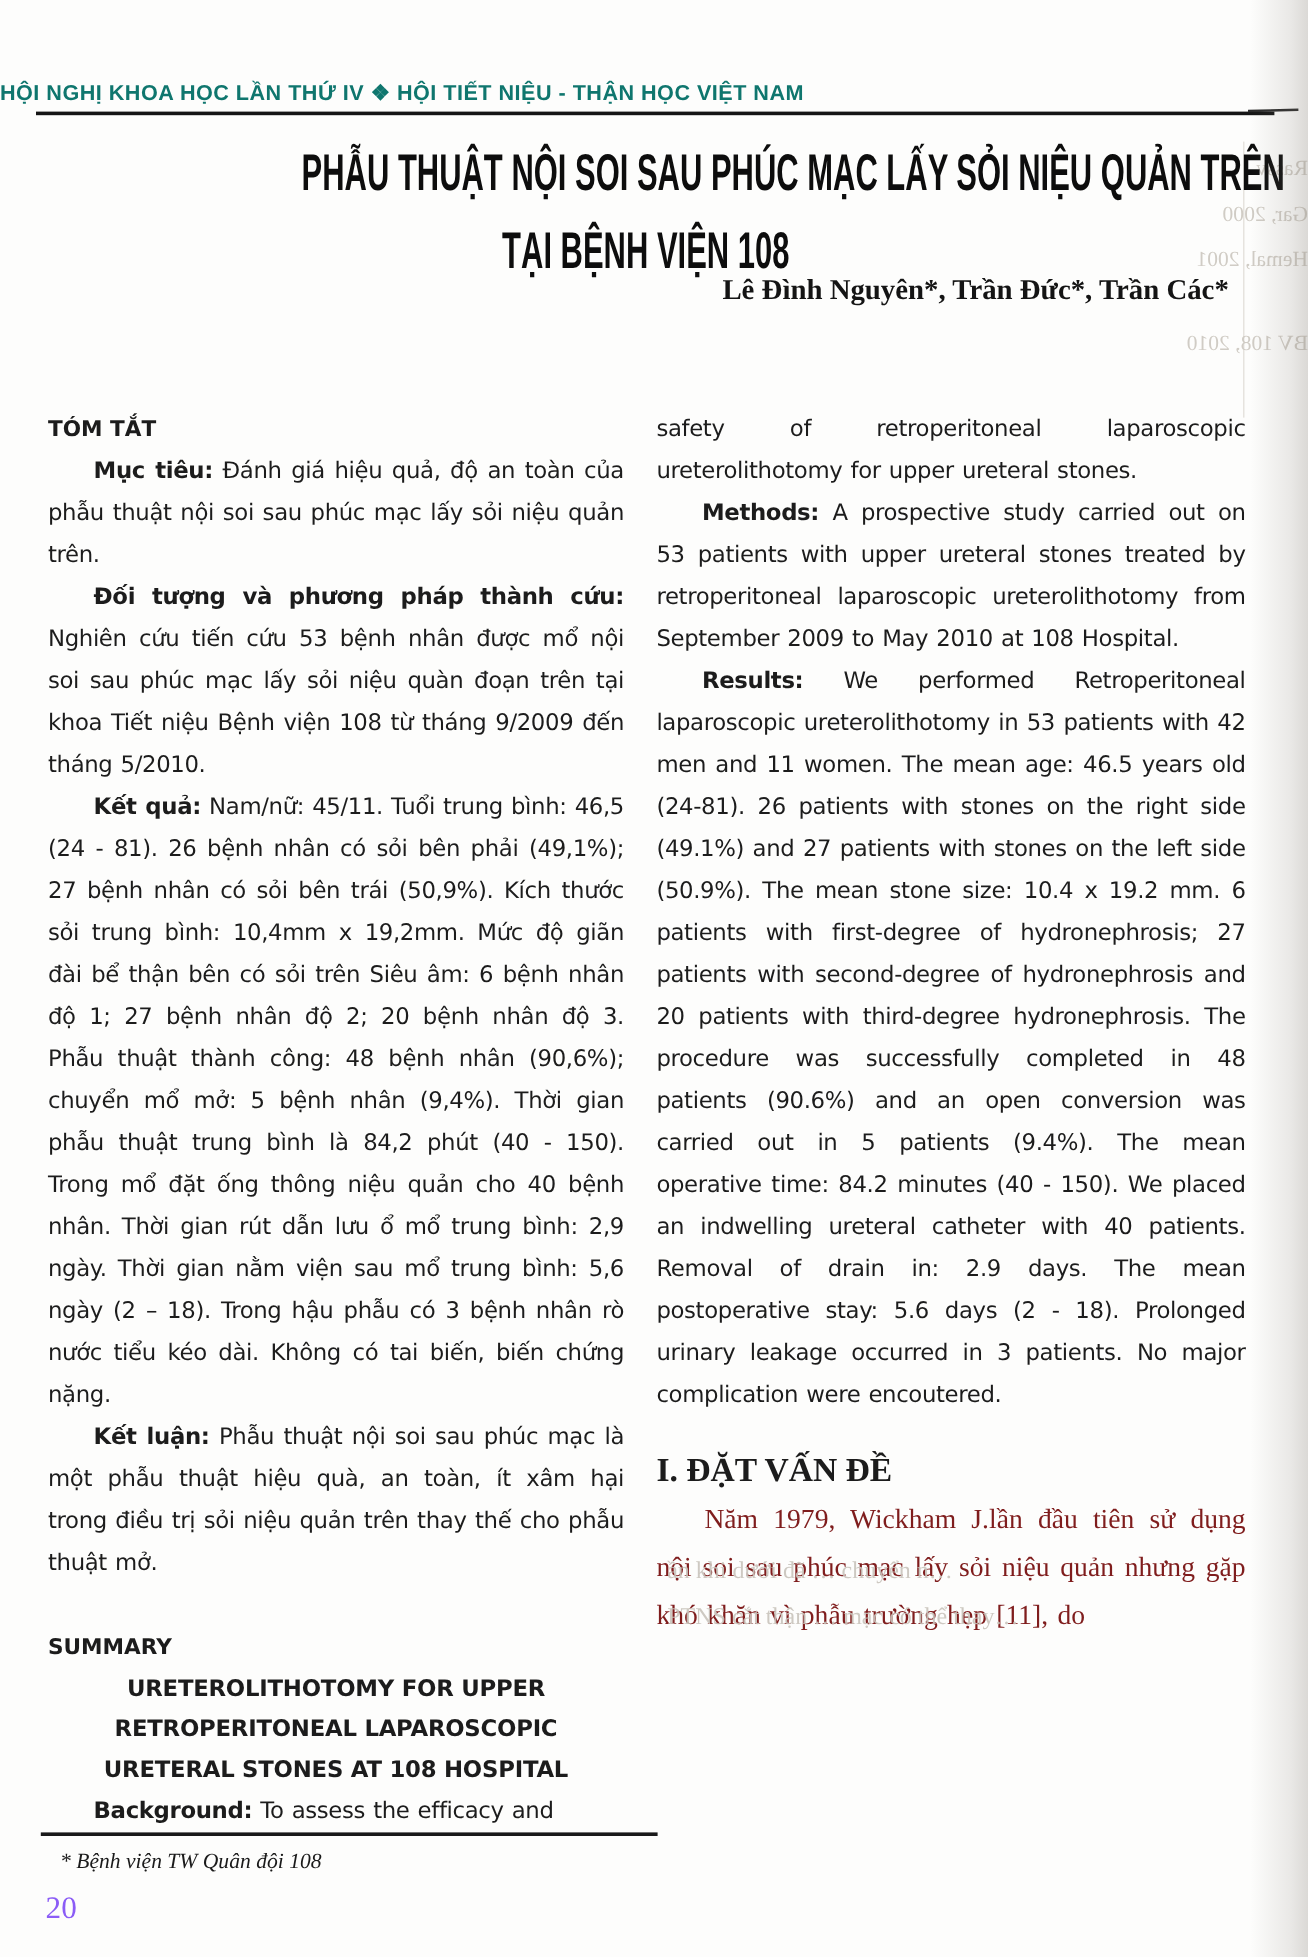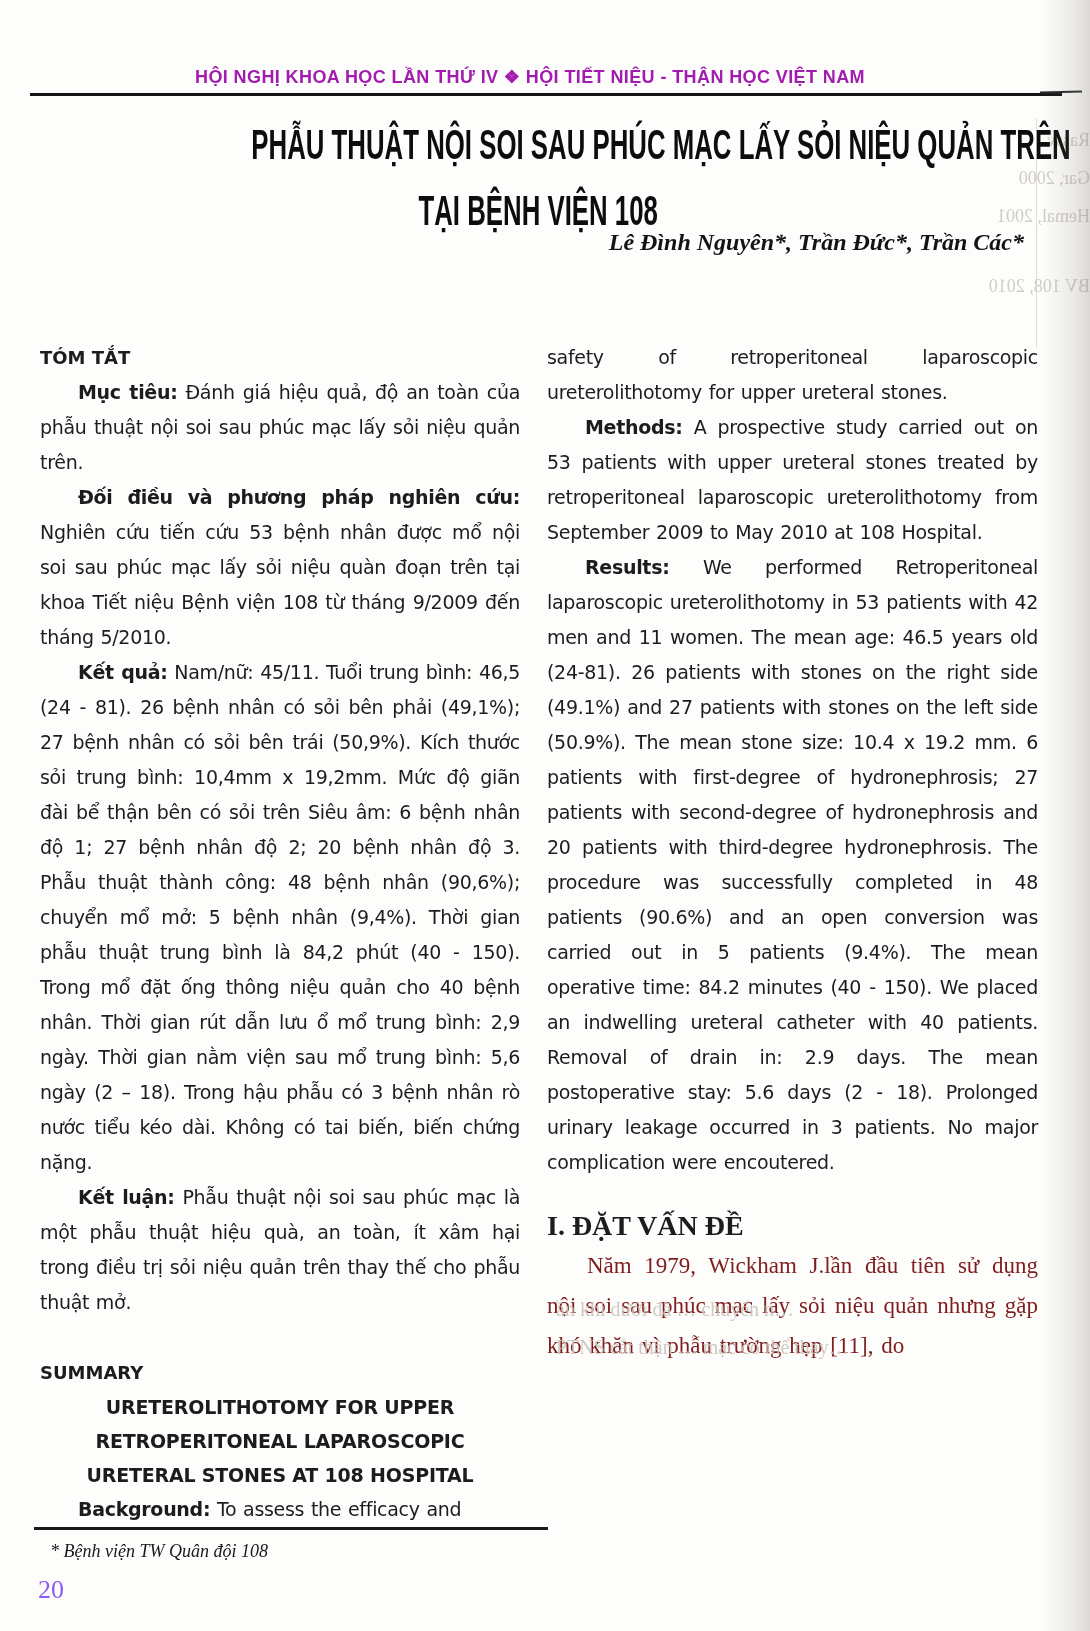--- a/index.html
+++ b/index.html
@@ -16,24 +16,24 @@
   
   .edge-shadow-right {
     position: absolute; top: 0; right: 0; bottom: 0; width: 48px;
     background: linear-gradient(to right, rgba(130,124,116,0) 0%, rgba(130,124,116,0.16) 70%, rgba(130,124,116,0.28) 100%);
     pointer-events: none;
   }
 
   
   .journal-header {
     position: absolute; top: 66px; left: 0; width: 1060px;
-    text-align: center;
+    text-align: left;
     font-family: "Liberation Sans", sans-serif;
     font-weight: bold; font-size: 18px; letter-spacing: 0.4px;
-    color: #a21caf;
+    color: #0f766e;
   }
   .header-rule {
     position: absolute; top: 93px; left: 30px; width: 1032px; height: 3px;
     background: #151515;
   }
   .header-rule-dash {
     position: absolute; top: 91px; left: 1040px; width: 42px; height: 2px;
     background: #2a2a2a; transform: rotate(-1.5deg);
   }
 
@@ -46,21 +46,21 @@
     display: inline-block;
     font-family: "Liberation Sans", sans-serif;
     font-weight: bold; font-size: 43px; color: #0d0d0d;
     transform: scaleX(0.60); transform-origin: 46% center;
     letter-spacing: 0px;
   }
 
   .authors-line {
     position: absolute; top: 229px; right: 66px;
     font-family: "Liberation Serif", serif;
-    font-weight: bold; font-size: 24px; color: #141414; font-style: italic;
+    font-weight: bold; font-size: 24px; color: #141414;
   }
 
   
   .col { position: absolute; top: 340px; font-size: 19px; line-height: 35px; text-align: justify; }
   .col-left  { left: 40px;  width: 480px; }
   .col-right { left: 547px; width: 491px; }
 
   .section-heading {
     font-family: "DejaVu Sans", sans-serif;
     font-weight: bold; font-size: 18px; line-height: 35px;
@@ -148,21 +148,21 @@
     <span class="title-line"><span>TẠI BỆNH VIỆN 108</span></span>
   </div>
 
   <div class="authors-line">Lê Đình Nguyên*, Trần Đức*, Trần Các*</div>
 
   <div class="col col-left">
     <h2 class="section-heading">TÓM TẮT</h2>
 
     <p class="para"><b>Mục tiêu:</b> <span>Đánh giá hiệu quả, độ an toàn của phẫu thuật nội soi sau phúc mạc lấy sỏi niệu quản trên.</span></p>
 
-    <p class="para"><b>Đối điều và phương pháp nghiên cứu:</b> <span>Nghiên cứu tiến cứu 53 bệnh nhân được mổ nội soi sau phúc mạc lấy sỏi niệu quàn đoạn trên tại khoa Tiết niệu Bệnh viện 108 từ tháng 9/2009 đến tháng 5/2010.</span></p>
+    <p class="para"><b>Đối tượng và phương pháp thành cứu:</b> <span>Nghiên cứu tiến cứu 53 bệnh nhân được mổ nội soi sau phúc mạc lấy sỏi niệu quàn đoạn trên tại khoa Tiết niệu Bệnh viện 108 từ tháng 9/2009 đến tháng 5/2010.</span></p>
 
     <p class="para"><b>Kết quả:</b> <span>Nam/nữ: 45/11. Tuổi trung bình: 46,5 (24 - 81). 26 bệnh nhân có sỏi bên phải (49,1%); 27 bệnh nhân có sỏi bên trái (50,9%). Kích thước sỏi trung bình: 10,4mm x 19,2mm. Mức độ giãn đài bể thận bên có sỏi trên Siêu âm: 6 bệnh nhân độ 1; 27 bệnh nhân độ 2; 20 bệnh nhân độ 3. Phẫu thuật thành công: 48 bệnh nhân (90,6%); chuyển mổ mở: 5 bệnh nhân (9,4%). Thời gian phẫu thuật trung bình là 84,2 phút (40 - 150). Trong mổ đặt ống thông niệu quản cho 40 bệnh nhân. Thời gian rút dẫn lưu ổ mổ trung bình: 2,9 ngày. Thời gian nằm viện sau mổ trung bình: 5,6 ngày (2 – 18). Trong hậu phẫu có 3 bệnh nhân rò nước tiểu kéo dài. Không có tai biến, biến chứng nặng.</span></p>
 
     <p class="para"><b>Kết luận:</b> <span>Phẫu thuật nội soi sau phúc mạc là một phẫu thuật hiệu quà, an toàn, ít xâm hại trong điều trị sỏi niệu quản trên thay thế cho phẫu thuật mở.</span></p>
 
     <div class="summary-block">
       <h2 class="section-heading">SUMMARY</h2>
       <p class="summary-title-line">URETEROLITHOTOMY FOR UPPER</p>
       <p class="summary-title-line">RETROPERITONEAL LAPAROSCOPIC</p>
       <p class="summary-title-line">URETERAL STONES AT 108 HOSPITAL</p>

